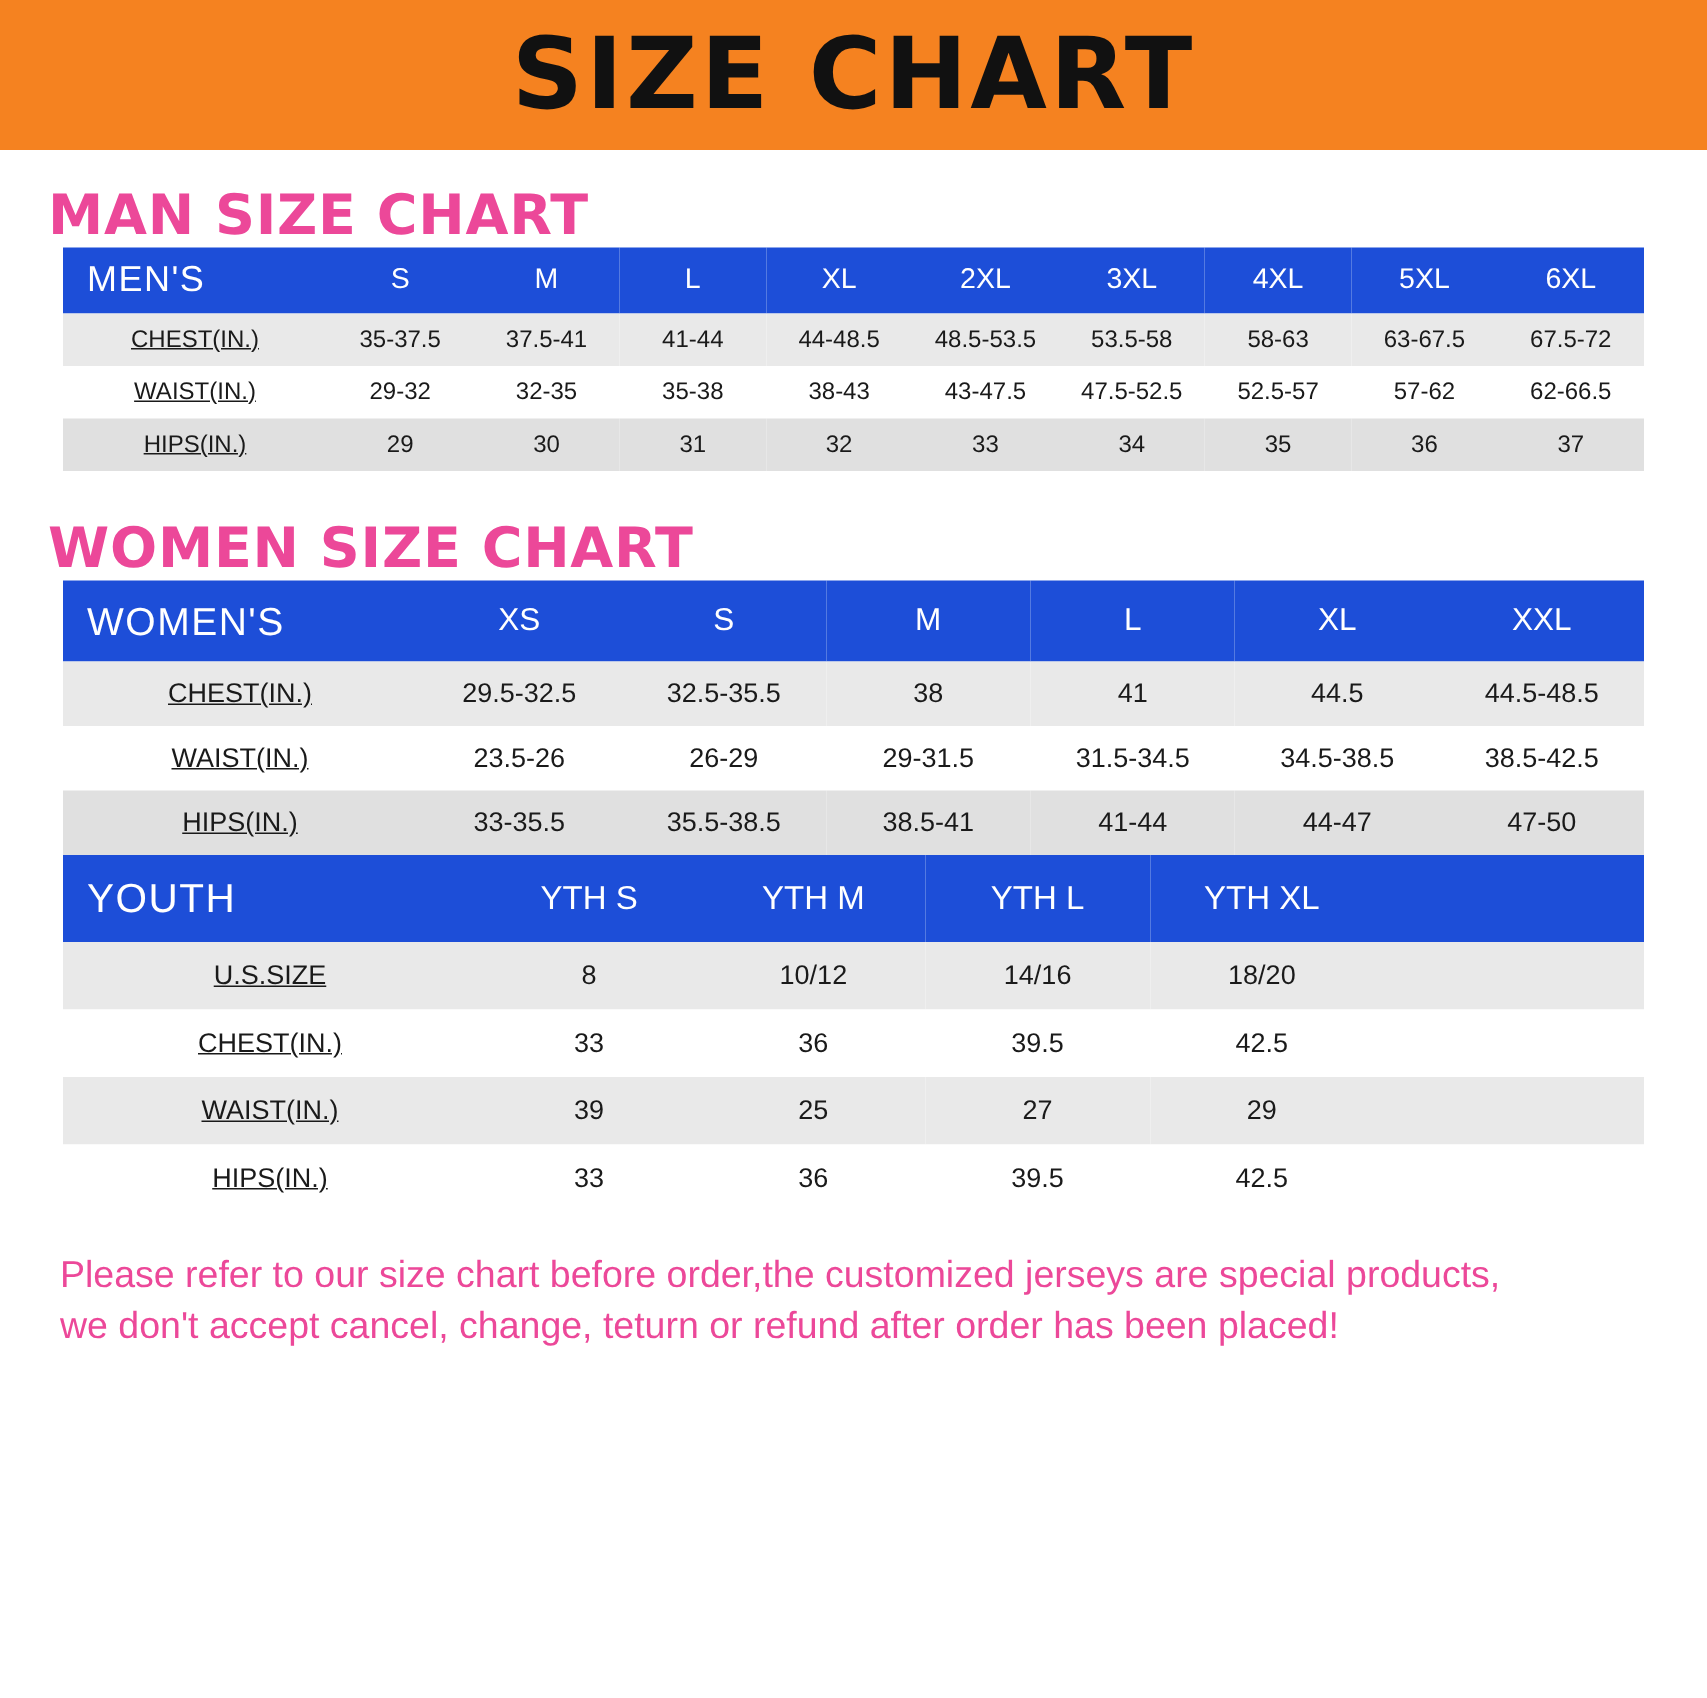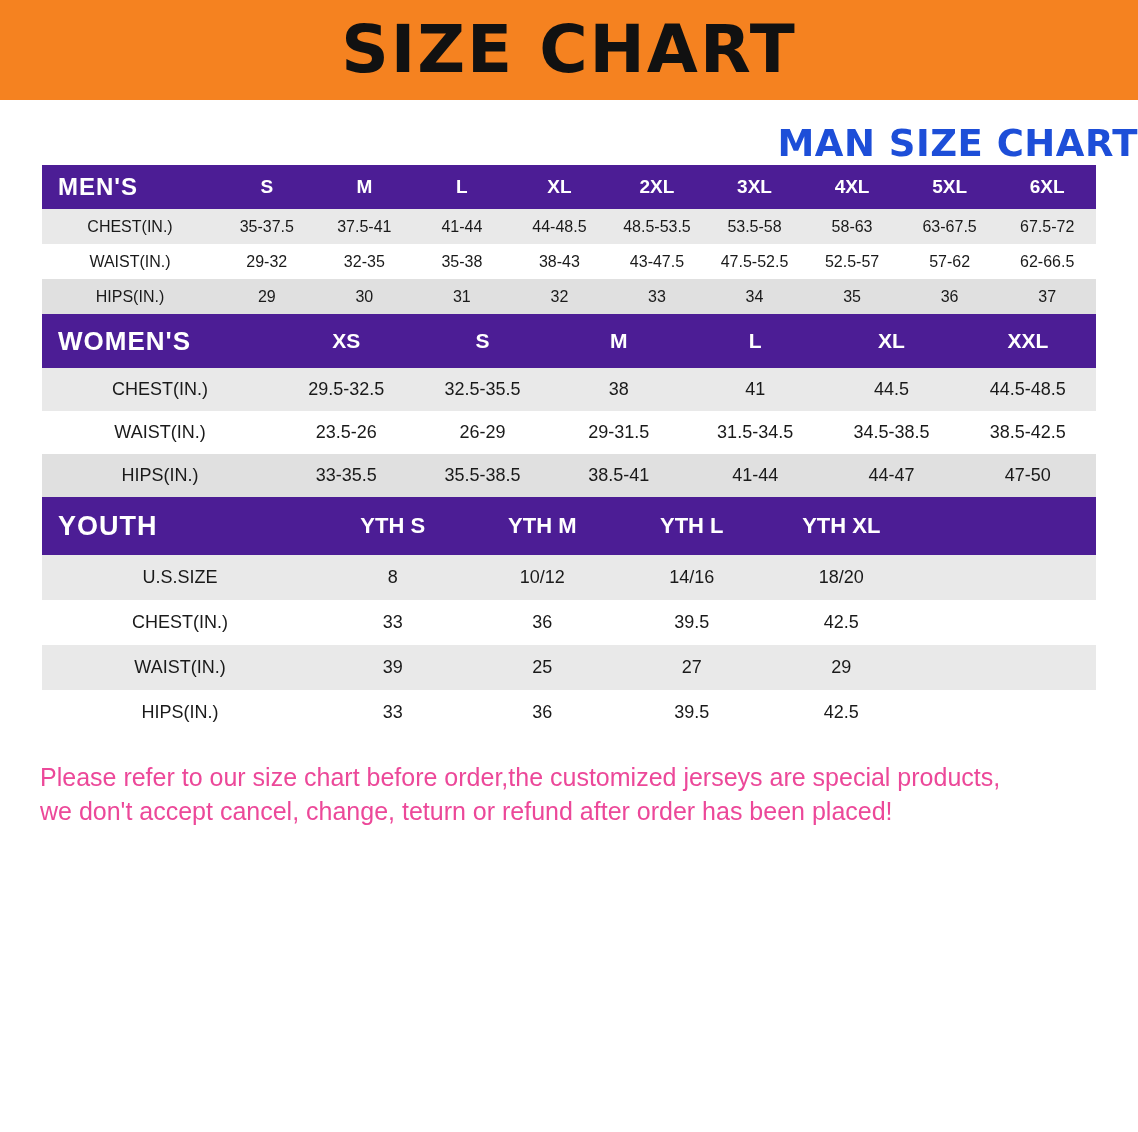--- a/index.html
+++ b/index.html
@@ -32,24 +32,24 @@
     font-family: "DejaVu Sans", sans-serif;
     font-weight: bold;
     font-size: 66px;
     letter-spacing: 2px;
     color: #111111;
     line-height: 1;
   }
 
   
   .section-title {
-    text-align: right;
+    text-align: left;
     font-family: "DejaVu Sans", sans-serif;
     font-weight: bold;
-    color: #1d4ed8;
+    color: #ec4899;
     padding-left: 32px;
   }
   .title-man {
     font-size: 37px;
     margin-top: 22px;
     letter-spacing: 0.5px;
   }
   .title-women {
     font-size: 37px;
     margin-top: 30px;
@@ -73,34 +73,35 @@
   table.size-table th,
   table.size-table td {
     text-align: center;
     font-family: "Liberation Sans", sans-serif;
     color: #1a1a1a;
     font-size: 17px;
     padding: 0;
     white-space: nowrap;
   }
   table.size-table thead th {
-    background: #4c1d95;
+    background: #1d4ed8;
     color: #ffffff;
-    font-weight: bold;
+    font-weight: normal;
   }
   .hdr-label {
     text-align: left !important;
     padding-left: 16px !important;
     font-family: "DejaVu Sans", sans-serif;
     letter-spacing: 1px;
   }
   .row-label {
     text-align: center;
     font-family: "Liberation Sans", sans-serif;
     color: #1a1a1a;
+    text-decoration: underline;
   }
   .shade-a { background: #e9e9e9; }
   .shade-b { background: #ffffff; }
   .shade-c { background: #e0e0e0; }
 
   
   #men-table thead th { height: 44px; font-size: 19px; }
   #men-table tbody td { height: 35px; font-size: 16px; }
   #men-table .hdr-label { font-size: 24px; }
 
@@ -185,20 +186,21 @@
           <td>33</td>
           <td>34</td>
           <td>35</td>
           <td>36</td>
           <td>37</td>
         </tr>
       </tbody>
     </table>
   </div>
 
+  <div class="section-title title-women">WOMEN SIZE CHART</div>
   <div class="table-wrap">
     <table class="size-table" id="women-table">
       <thead>
         <tr>
           <th class="hdr-label" style="width:220px">WOMEN'S</th>
           <th>XS</th>
           <th>S</th>
           <th>M</th>
           <th>L</th>
           <th>XL</th>

